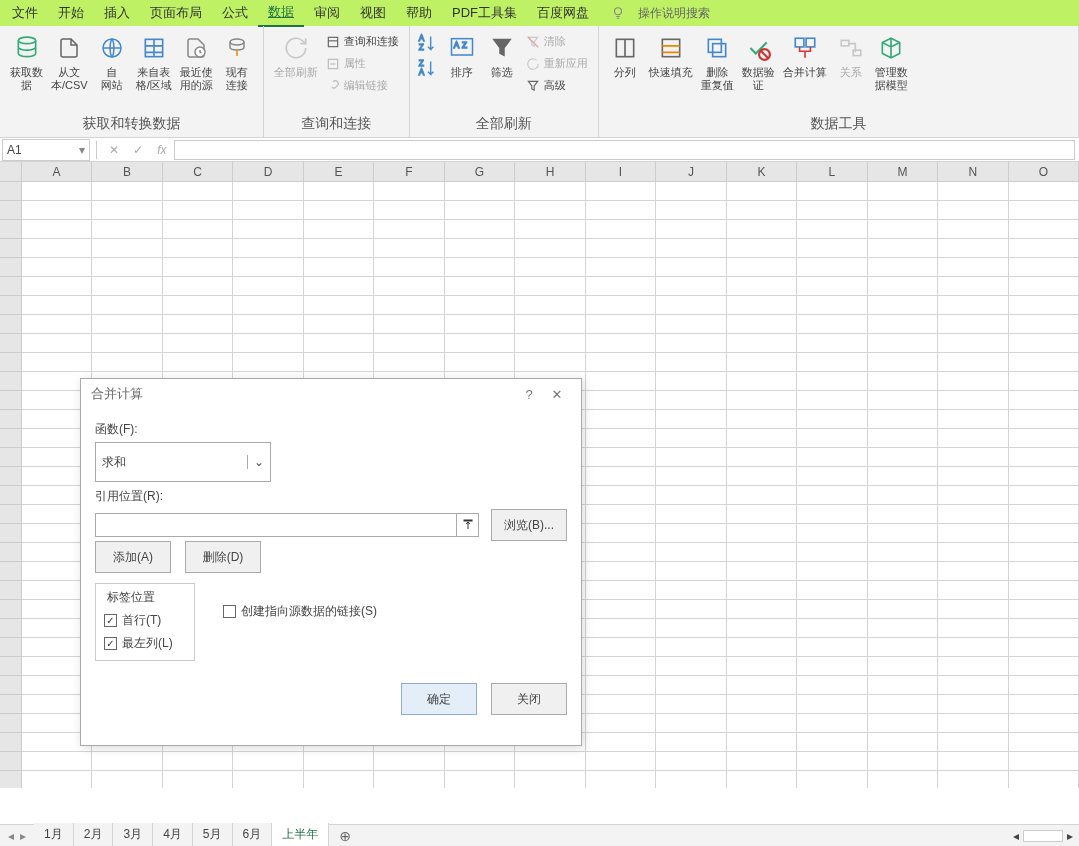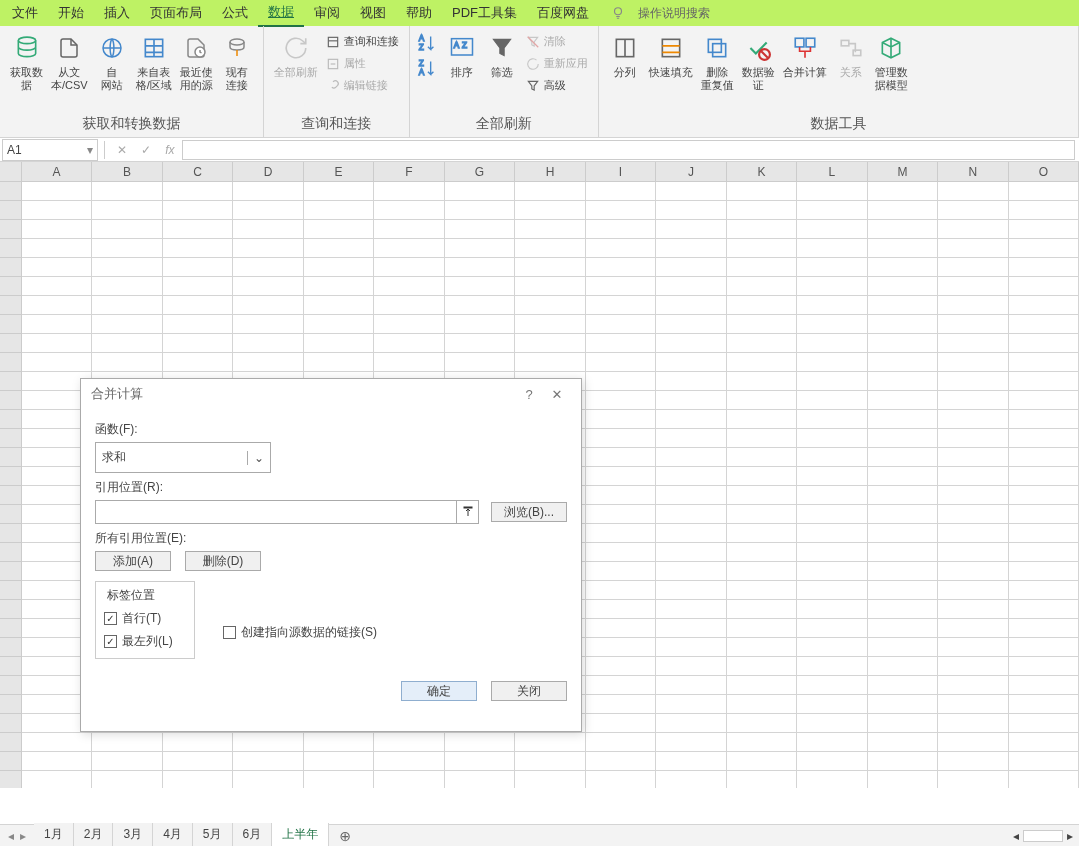--- a/index.html
+++ b/index.html
@@ -23,21 +23,21 @@
 .rib-btn.disabled .txt { color: #aaa; }
 .rib-btn.disabled svg { opacity: 0.4; }
 .rib-small { display: flex; align-items: center; padding: 2px 4px; font-size: 11px; color: #444; }
 .rib-small.disabled { color: #aaa; align-items: flex-end; }
 .rib-small.disabled svg { opacity: 0.4; }
 .rib-small svg, .rib-small .ic { margin-right: 4px; }
 .rib-col { display: flex; flex-direction: column; justify-content: flex-start; gap: 3px; padding-top: 2px; }
 
 
 .fbar { display: flex; align-items: center; height: 24px; border-bottom: 1px solid #d4d4d4; background: #fff; }
-.namebox { width: 96px; height: 22px; border: 1px solid #ccc; margin: 0 2px; display: flex; align-items: center; padding: 0 4px; font-size: 12px; }
+.namebox { width: 88px; height: 22px; border: 1px solid #ccc; margin: 0 2px; display: flex; align-items: center; padding: 0 4px; font-size: 12px; }
 .namebox .dd { margin-left: auto; color: #888; }
 .fbar .sep { width: 1px; height: 18px; background: #ccc; margin: 0 4px; }
 .fbar .fx-area { display: flex; align-items: center; gap: 14px; padding: 0 8px; color: #aaa; }
 .fbar .formula-input { flex: 1; height: 20px; border: 1px solid #ccc; margin-right: 4px; }
 
 
 .grid-wrap { position: relative; }
 .colhdr { display: flex; height: 20px; background: #e6e6e6; border-bottom: 1px solid #ccc; }
 .colhdr .sel-all { width: 22px; border-right: 1px solid #ccc; background: #e6e6e6; }
 .colhdr .ch { width: 71px; border-right: 1px solid #ccc; text-align: center; font-size: 12px; color: #555; line-height: 20px; }
@@ -57,36 +57,36 @@
 .tabsbar .scroll { margin-left: auto; display: flex; align-items: center; gap: 4px; padding: 0 6px; }
 .tabsbar .scroll .track { width: 40px; height: 12px; border: 1px solid #ccc; background: #fff; }
 
 
 .dialog { position: absolute; left: 80px; top: 378px; width: 502px; background: #fff; border: 1px solid #aaa; box-shadow: 2px 2px 10px rgba(0,0,0,0.15); }
 .dialog .titlebar { display: flex; align-items: center; padding: 6px 10px; font-size: 13px; color: #666; }
 .dialog .titlebar .spacer { flex: 1; }
 .dialog .titlebar .wbtn { width: 28px; text-align: center; color: #777; font-size: 13px; }
 .dialog .body { padding: 6px 14px 30px 14px; }
 .fld-label { font-size: 12px; margin: 6px 0 4px; }
-.select { display: flex; align-items: center; border: 1px solid #aaa; height: 31px; width: 176px; padding: 0 6px; font-size: 12px; }
+.select { display: flex; align-items: center; border: 1px solid #aaa; height: 40px; width: 176px; padding: 0 6px; font-size: 12px; }
 .select .dd { margin-left: auto; border-left: 1px solid #aaa; padding-left: 6px; color: #555; }
 .refrow { display: flex; gap: 12px; align-items: center; }
 .refinput { flex: 1; display: flex; border: 1px solid #aaa; height: 24px; }
 .refinput input { flex: 1; border: none; outline: none; padding: 0 4px; font-size: 12px; }
 .refinput .picker { width: 22px; border-left: 1px solid #aaa; display:flex; align-items:center; justify-content:center; }
-.dlg-btn { width: 76px; height: 20px; border: 1px solid #aaa; background: #f0f0f0; font-size: 12px; display: flex; align-items: center; justify-content: center; }
+.dlg-btn { width: 76px; height: 32px; border: 1px solid #aaa; background: #f0f0f0; font-size: 12px; display: flex; align-items: center; justify-content: center; }
 .dlg-btn.primary { background: #e4eef9; border-color: #8faecf; }
 .listbox { border: 1px solid #aaa; height: 68px; overflow-y: scroll; font-size: 12px; }
 .listbox .li { padding: 1px 4px; }
 .fieldset { border: 1px solid #ccc; padding: 6px 8px 8px; margin-top: 10px; width: 100px; }
 .fieldset .legend { font-size: 12px; margin-top: -13px; background: #fff; display: inline-block; padding: 0 3px; }
 .chk { display: flex; align-items: center; gap: 5px; font-size: 12px; margin-top: 6px; }
 .chk .box { width: 13px; height: 13px; border: 1px solid #666; display:flex; align-items:center; justify-content:center; font-size: 10px; color:#333; }
 .dlg-foot { display: flex; justify-content: flex-end; gap: 14px; margin-top: 22px; }
-.labelrow { display: flex; align-items: flex-end; gap: 28px; }
+.labelrow { display: flex; align-items: center; gap: 28px; }
 </style>
 </head>
 <body>
 
 <div class="menubar">
   <div class="menu-item">文件</div>
   <div class="menu-item">开始</div>
   <div class="menu-item">插入</div>
   <div class="menu-item">页面布局</div>
   <div class="menu-item">公式</div>
@@ -979,21 +979,20 @@
         <div class="picker">
           <svg width="12" height="12" viewBox="0 0 24 24" fill="none" stroke="#333" stroke-width="2">
               <path d="M12 20V6m-4 4l4-4 4 4"></path>
               <rect x="4" y="2" width="16" height="2" fill="#333"></rect>
             </svg>
         </div>
       </div>
       <div class="dlg-btn">浏览(B)...</div>
     </div>
 
-    <div class="fld-label"><span>所有引用位置(E):</span></div>
     <div class="refrow" style="align-items:flex-start">
       <div style="display:flex;gap:14px">
         <div class="dlg-btn">添加(A)</div>
         <div class="dlg-btn">删除(D)</div>
       </div>
     </div>
 
     <div class="labelrow">
       <div class="fieldset">
         <div class="legend">标签位置</div>

